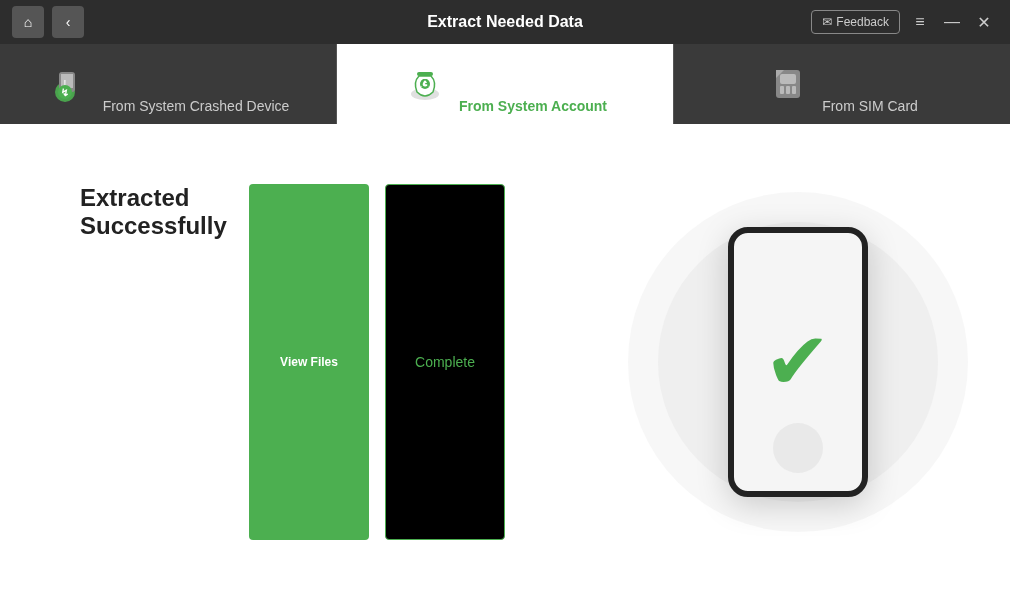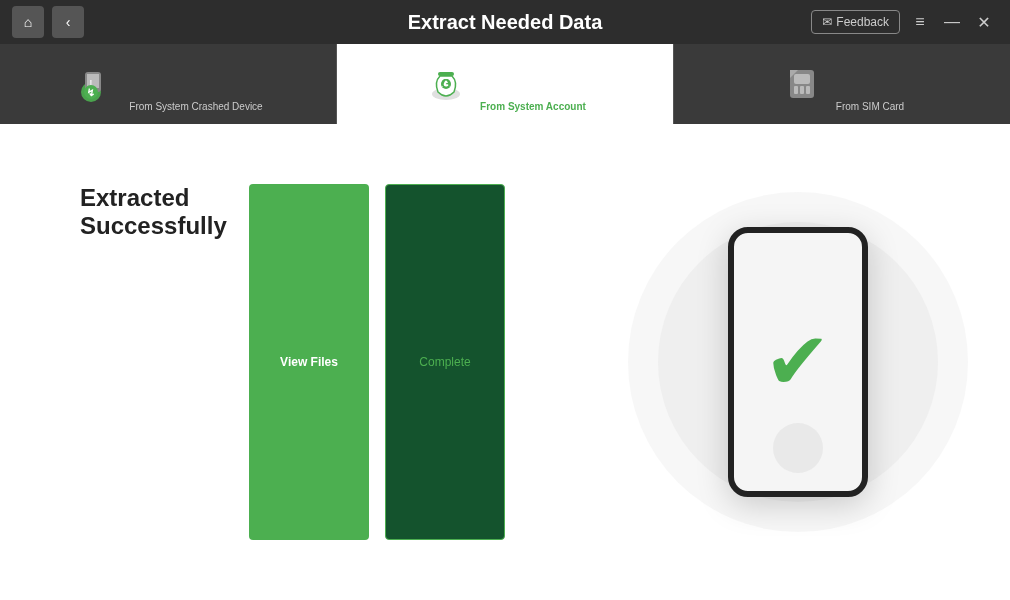--- a/index.html
+++ b/index.html
@@ -25,21 +25,21 @@
     .title-bar-left {
       display: flex;
       align-items: center;
       gap: 8px;
     }
     .title-bar-title {
       position: absolute;
       left: 50%;
       transform: translateX(-50%);
       color: #fff;
-      font-size: 20px;
+      font-size: 16px;
       font-weight: 600;
       white-space: nowrap;
     }
     .title-bar-right {
       display: flex;
       align-items: center;
       gap: 6px;
     }
     .btn-home {
       width: 32px; height: 32px;
@@ -103,21 +103,21 @@
       justify-content: center;
       border-right: 1px solid #555;
     }
     .nav-tab:last-child { border-right: none; }
     .nav-tab.active {
       background: #fff;
       color: #4caf50;
       border-radius: 0;
     }
     .nav-tab-label {
-      font-size: 10px;
+      font-size: 14px;
       font-weight: 500;
       margin-top: 44px;
     }
     .nav-tab.active .nav-tab-label { color: #4caf50; font-weight: 600; }
     .nav-tab-icon {
       width: 44px; height: 44px;
       display: flex; align-items: center; justify-content: center;
       font-size: 28px;
     }
 
@@ -157,25 +157,25 @@
       color: #fff;
       border: none;
       padding: 0 28px;
       font-size: 12px;
       font-weight: 600;
       border-radius: 4px;
       cursor: pointer;
       min-width: 120px;
     }
     .btn-complete {
-      background: #14532d;
+      background: #000000;
       color: #4caf50;
       border: 1px solid #4caf50;
       padding: 10px 28px;
-      font-size: 12px;
+      font-size: 14px;
       font-weight: 500;
       border-radius: 4px;
       cursor: pointer;
       min-width: 120px;
       text-align: center;
     }
 
     
     .right-panel {
       flex: 1;

